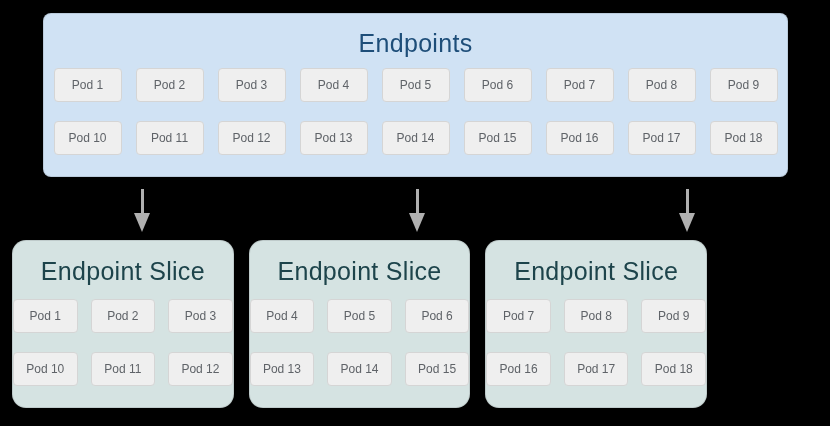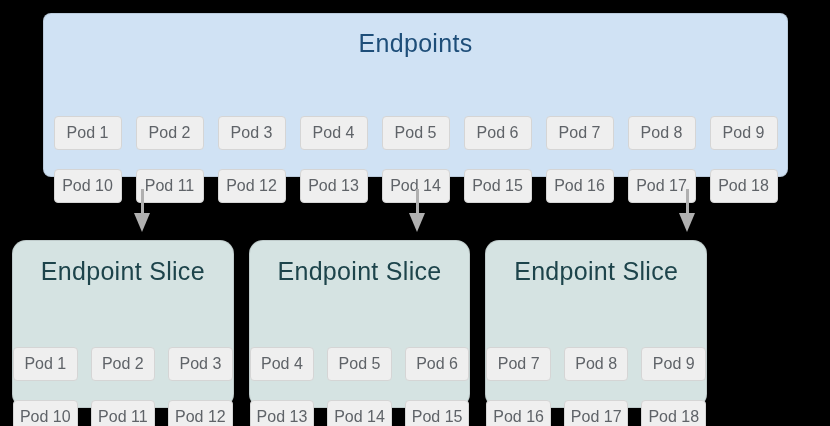--- a/index.html
+++ b/index.html
@@ -33,21 +33,21 @@
     position:absolute;left:0;right:0;
     display:flex;justify-content:center;gap:14px;
   }
   .endpoints-box .row-1{top:54px;}
   .endpoints-box .row-2{top:107px;}
 
   .pod{
     width:68px;height:34px;box-sizing:border-box;
     background:#efefef;border:1px solid #d5d5d5;border-radius:4px;
     display:flex;align-items:center;justify-content:center;
-    font-size:16px;color:#5f6368;white-space:nowrap;margin-top:48px;
+    font-size:12px;color:#5f6368;white-space:nowrap;
   }
 
   
   .arrow{position:absolute;top:189px;width:16px;height:44px;}
   .arrow .stem{position:absolute;left:6.5px;top:0;width:3px;height:25px;background:#b0b0b0;}
   .arrow .head{
     position:absolute;top:24px;left:0;width:0;height:0;
     border-left:8px solid transparent;border-right:8px solid transparent;
     border-top:19px solid #b0b0b0;
   }

